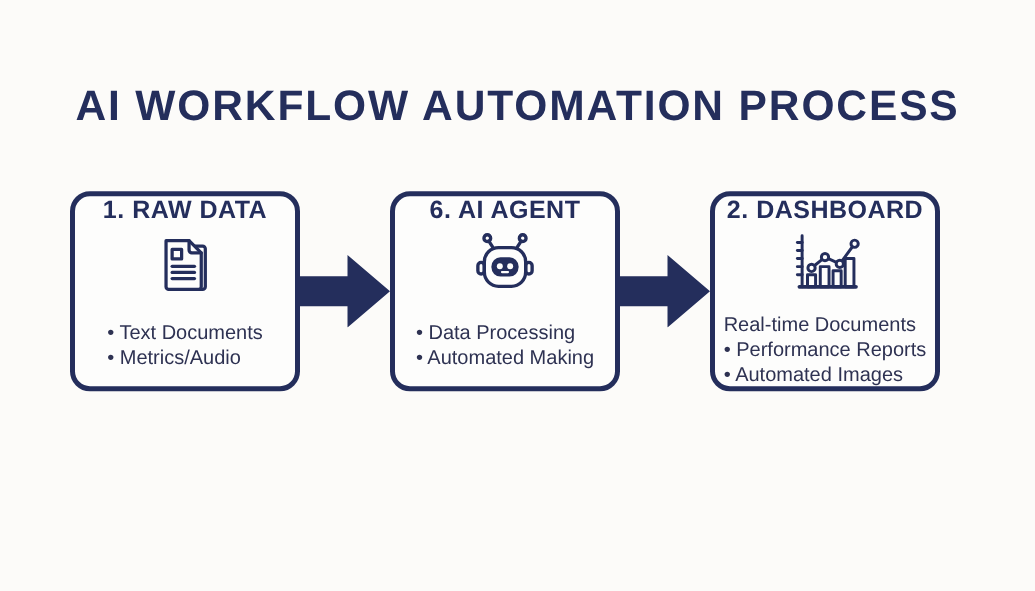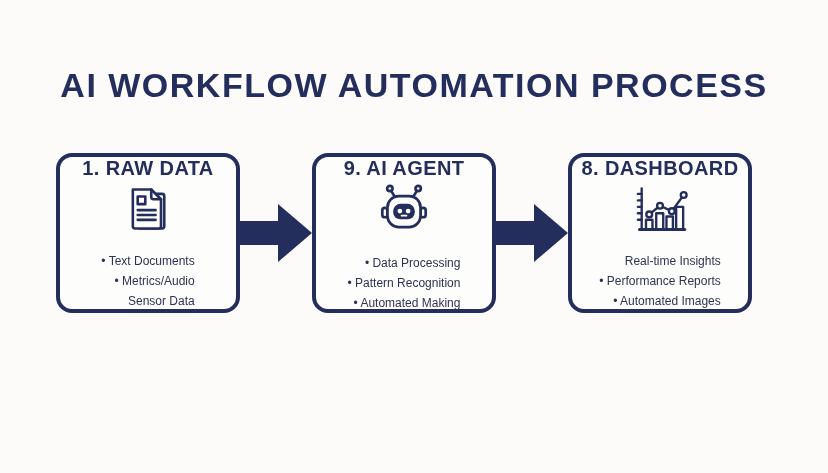--- a/index.html
+++ b/index.html
@@ -61,22 +61,22 @@
   .box-icon {
     height: 58px;
     margin-top: 3px;
     display: flex;
     align-items: center;
     justify-content: center;
     color: var(--navy);
   }
   .box-lines {
     margin-top: 16px;
-    text-align: right;
-    font-size: 12px;
+    text-align: left;
+    font-size: 16px;
     line-height: 20px;
     color: var(--text);
   }
   .box-line { display: block; white-space: nowrap; }
   .flow-arrow-cell {
     width: 72px;
     flex: 0 0 auto;
     display: flex;
     align-items: center;
     justify-content: center;
@@ -101,62 +101,60 @@
           <path d="M27 6 v7 a2 2 0 0 0 2 2 h7"></path>
           <rect x="14.5" y="12.5" width="7" height="7"></rect>
           <line x1="14.5" y1="25" x2="31" y2="25"></line>
           <line x1="14.5" y1="29.5" x2="31" y2="29.5"></line>
           <line x1="14.5" y1="34" x2="31" y2="34"></line>
         </svg>
       </div>
       <div class="box-lines">
         <span class="box-line">• Text Documents</span>
         <span class="box-line">• Metrics/Audio</span>
-        <span class="box-line">Sensor Data</span>
       </div>
     </div>
 
     <div class="flow-arrow-cell">
       <svg width="72" height="58" viewBox="0 0 72 58">
         <polygon points="0,17 38,17 38,0 72,29 38,58 38,41 0,41" fill="currentColor"></polygon>
       </svg>
     </div>
 
     <div class="flow-box">
-      <div class="box-title">9. AI AGENT</div>
+      <div class="box-title">6. AI AGENT</div>
       <div class="box-icon">
         <svg width="62" height="54" viewBox="0 0 60 52" fill="none" stroke="currentColor" stroke-width="2.6" stroke-linecap="round" stroke-linejoin="round">
           <line x1="21" y1="13" x2="17.5" y2="7.5"></line>
           <circle cx="16.3" cy="5.2" r="2.6"></circle>
           <line x1="39" y1="13" x2="42.5" y2="7.5"></line>
           <circle cx="43.7" cy="5.2" r="2.6"></circle>
           <rect x="9" y="24" width="5" height="9" rx="2.5"></rect>
           <rect x="46" y="24" width="5" height="9" rx="2.5"></rect>
           <rect x="14" y="12.5" width="32" height="30" rx="11" style="fill:var(--box_fill)"></rect>
           <rect x="19.5" y="20" width="21" height="15" rx="7" fill="currentColor" stroke="none"></rect>
           <circle cx="26" cy="27" r="2.3" style="fill:var(--box_fill)" stroke="none"></circle>
           <circle cx="34" cy="27" r="2.3" style="fill:var(--box_fill)" stroke="none"></circle>
           <path d="M27.7 31.5 h4.6" style="stroke:var(--box_fill)" stroke-width="1.8"></path>
         </svg>
       </div>
       <div class="box-lines">
         <span class="box-line">• Data Processing</span>
-        <span class="box-line">• Pattern Recognition</span>
         <span class="box-line">• Automated Making</span>
       </div>
     </div>
 
     <div class="flow-arrow-cell">
       <svg width="72" height="58" viewBox="0 0 72 58">
         <polygon points="0,17 38,17 38,0 72,29 38,58 38,41 0,41" fill="currentColor"></polygon>
       </svg>
     </div>
 
     <div class="flow-box">
-      <div class="box-title">8. DASHBOARD</div>
+      <div class="box-title">2. DASHBOARD</div>
       <div class="box-icon">
         <svg width="56" height="52" viewBox="0 0 52 48" fill="none" stroke="currentColor" stroke-width="2.2" stroke-linecap="round" stroke-linejoin="round">
           <line x1="9" y1="5" x2="9" y2="43"></line>
           <line x1="5.5" y1="10" x2="9" y2="10"></line>
           <line x1="5.5" y1="16" x2="9" y2="16"></line>
           <line x1="5.5" y1="22" x2="9" y2="22"></line>
           <line x1="5.5" y1="28" x2="9" y2="28"></line>
           <line x1="5.5" y1="34" x2="9" y2="34"></line>
           <line x1="7" y1="43" x2="49" y2="43" stroke-width="2.8"></line>
           <rect x="13" y="34" width="6" height="9"></rect>
@@ -164,20 +162,20 @@
           <rect x="32" y="31" width="6" height="12"></rect>
           <rect x="41" y="22" width="6.5" height="21"></rect>
           <polyline points="16,29 26,21 37,26 48,11"></polyline>
           <circle cx="16" cy="29" r="2.7" style="fill:var(--box_fill)"></circle>
           <circle cx="26" cy="21" r="2.7" style="fill:var(--box_fill)"></circle>
           <circle cx="37" cy="26" r="2.7" style="fill:var(--box_fill)"></circle>
           <circle cx="48" cy="11" r="2.7" style="fill:var(--box_fill)"></circle>
         </svg>
       </div>
       <div class="box-lines">
-        <span class="box-line">Real-time Insights</span>
+        <span class="box-line">Real-time Documents</span>
         <span class="box-line">• Performance Reports</span>
         <span class="box-line">• Automated Images</span>
       </div>
     </div>
 
   </div>
 </div>
 
 </body></html>

